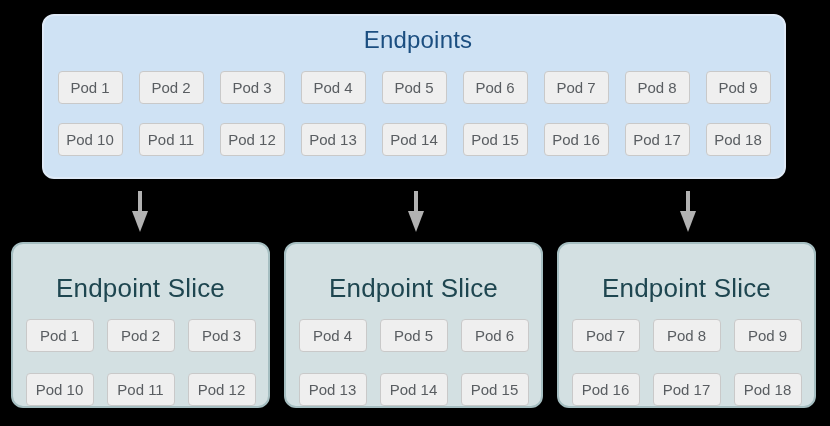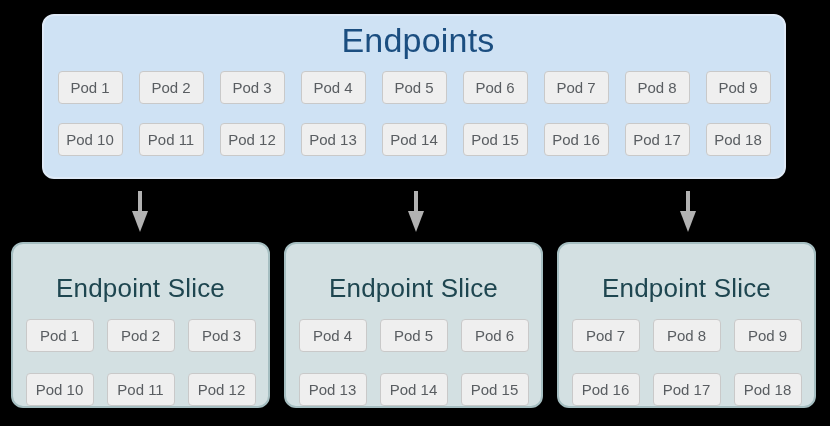--- a/index.html
+++ b/index.html
@@ -24,21 +24,21 @@
     width: 744px;
     height: 165px;
     box-sizing: border-box;
     background: var(--endpoints-fill, #cfe2f4);
     border: 2px solid var(--endpoints-border, #dfeaf7);
     border-radius: 12px;
     padding-top: 9px;
   }
   .endpoints-title {
     text-align: center;
-    font-size: 34px;
+    font-size: 24px;
     line-height: 30px;
     font-weight: 500;
     color: var(--endpoints-title-color, #1b4e80);
     letter-spacing: 0.2px;
     margin-left: 8px;
   }
   .pod-row {
     display: flex;
     justify-content: center;
   }

